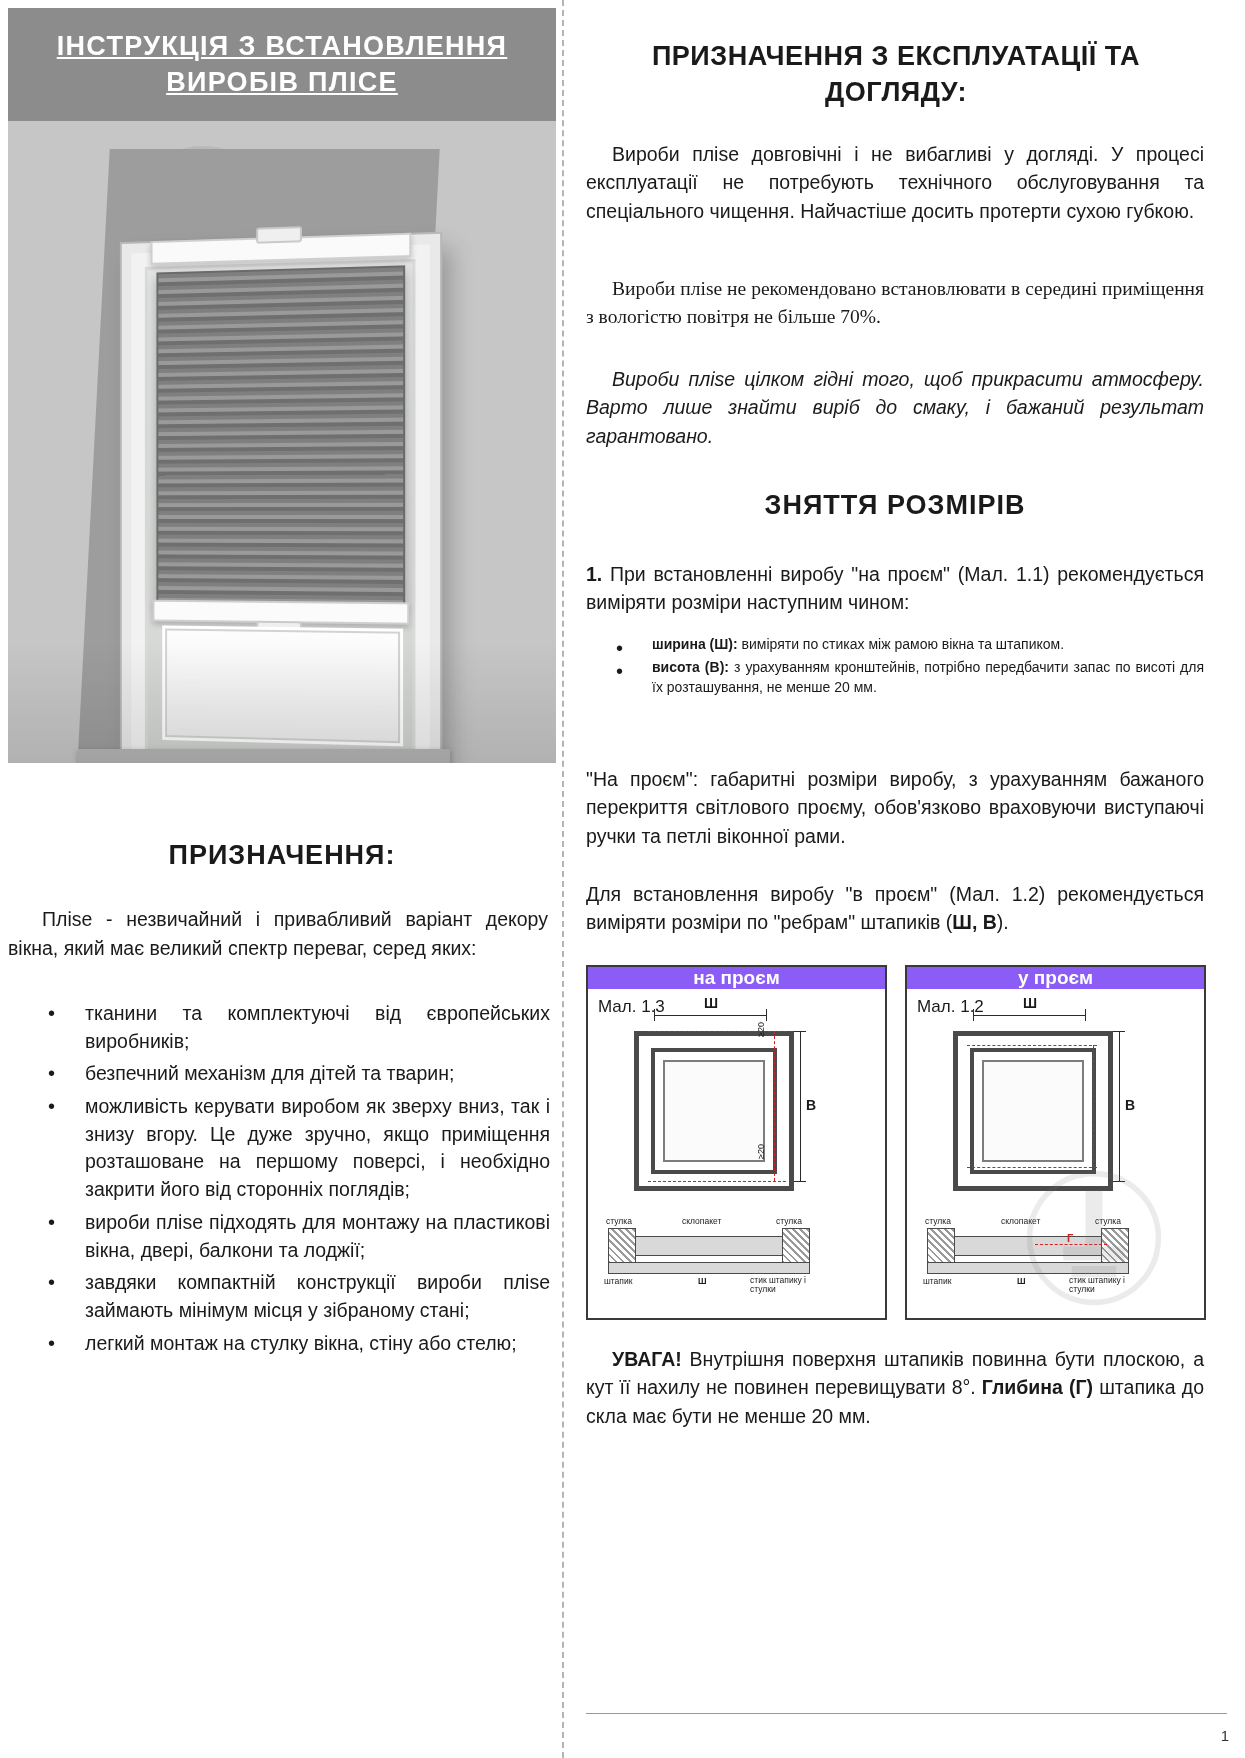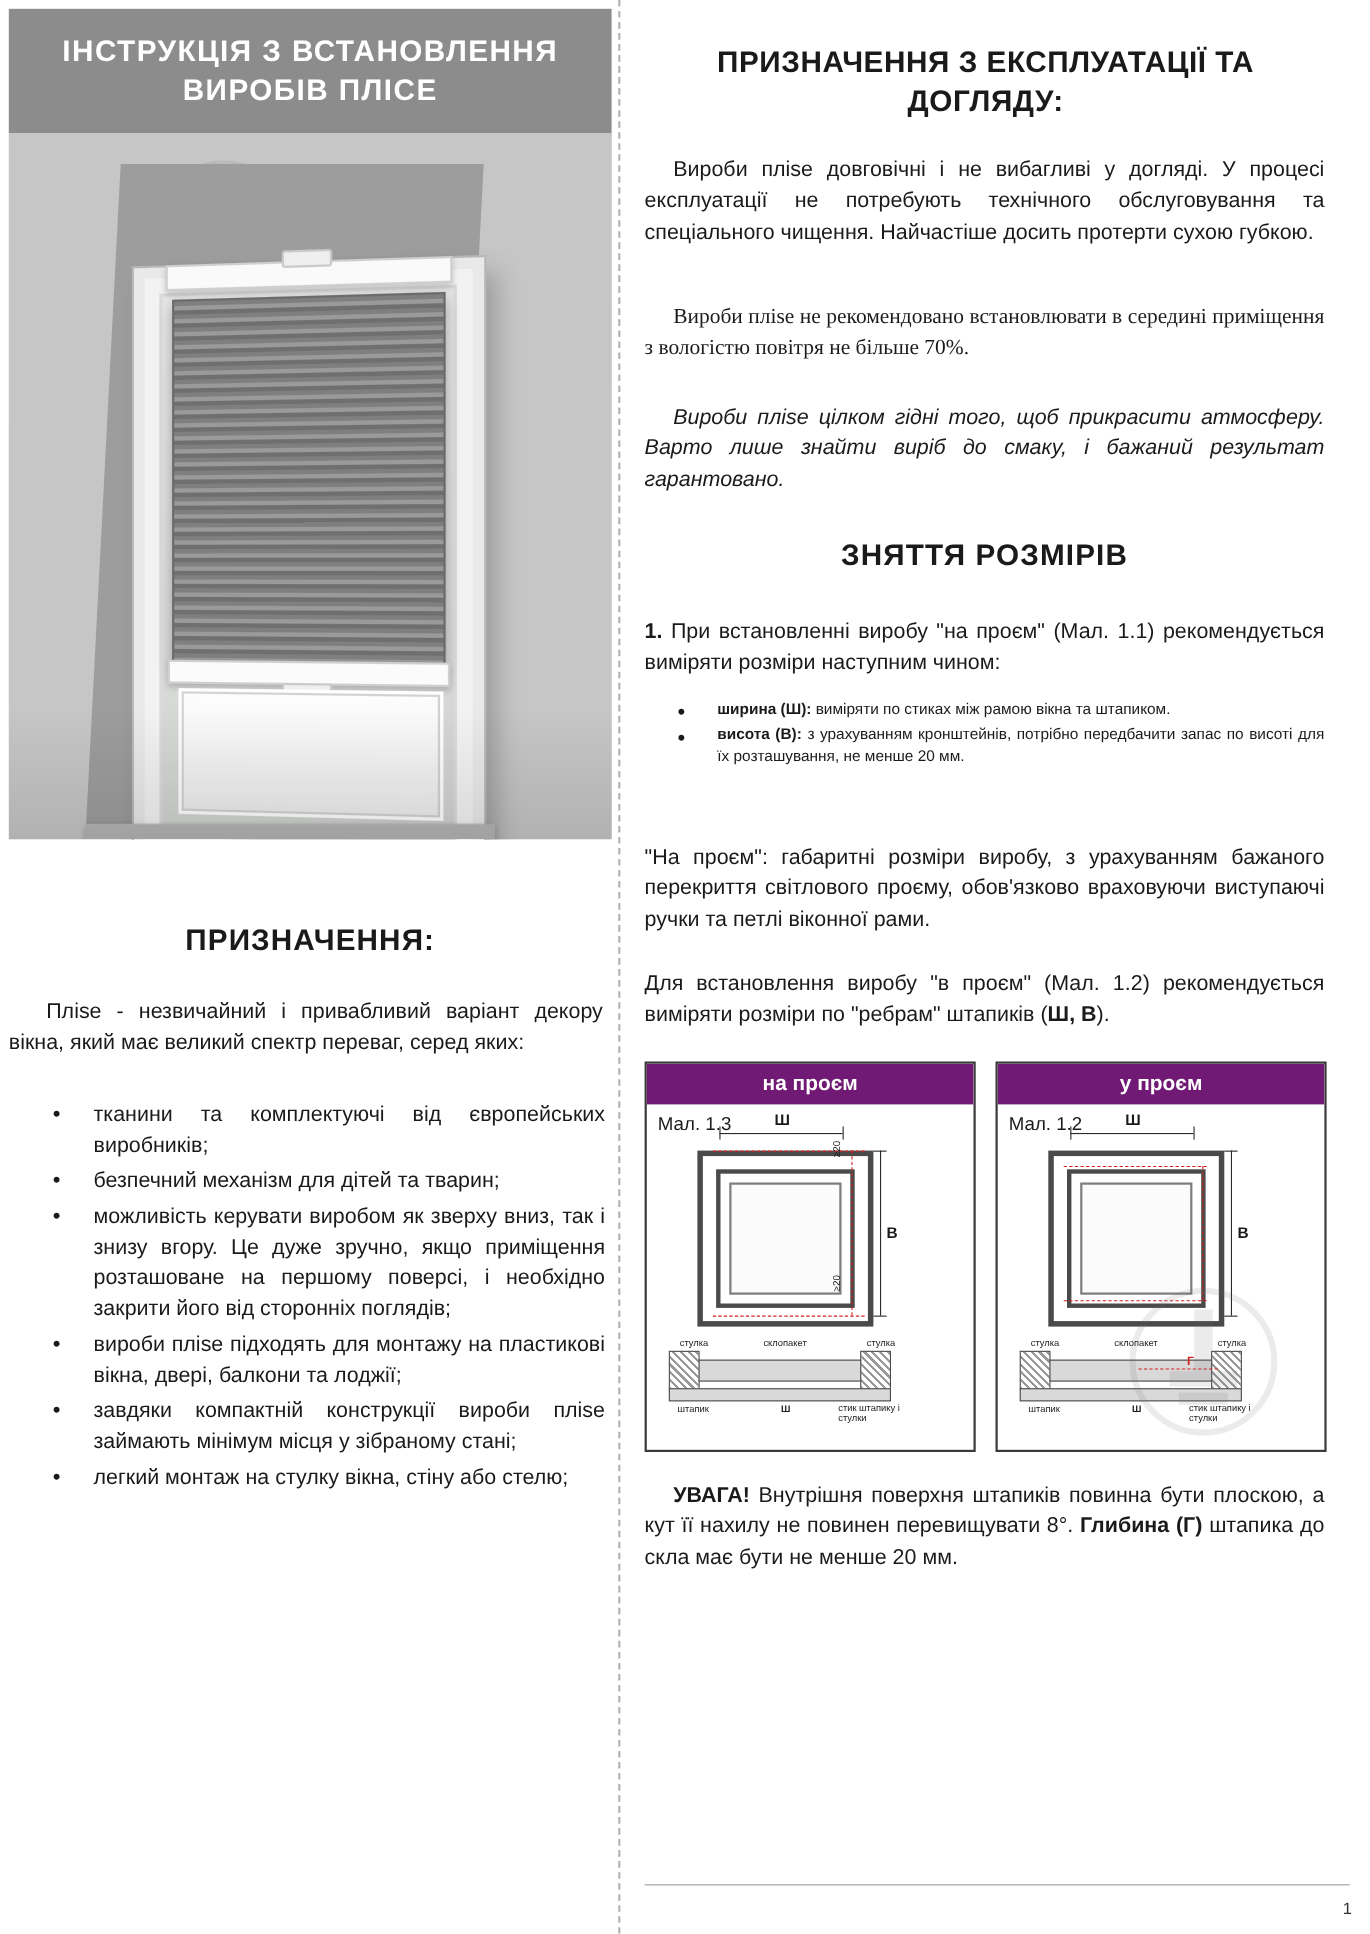--- a/index.html
+++ b/index.html
@@ -35,20 +35,21 @@
     left: 8px;
     top: 8px;
     width: 548px;
     height: 113px;
     background: #8c8c8c;
     color: #ffffff;
     display: flex;
     align-items: center;
     justify-content: center;
     text-align: center;
+    text-decoration: underline;
   }
   .left-header-text {
     font-size: 27px;
     font-weight: bold;
     letter-spacing: 1.3px;
     line-height: 1.33;
     text-transform: uppercase;
   }
 
   
@@ -325,22 +326,22 @@
   .dbox {
     flex: 1;
     border: 2px solid #3a3a3a;
     display: flex;
     flex-direction: column;
     background: #ffffff;
     position: relative;
     overflow: hidden;
   }
   .dbox-head {
-    height: 37px;
-    background: #701a75;
+    height: 22px;
+    background: #8b5cf6;
     color: #ffffff;
     display: flex;
     align-items: center;
     justify-content: center;
     font-size: 19px;
     font-weight: bold;
   }
   .dbox-body {
     flex: 1;
     position: relative;
@@ -417,21 +418,20 @@
   .sec-hatch {
     position: absolute;
     border: 1.5px solid #4a4a4a;
     background: repeating-linear-gradient(45deg, #9a9a9a 0 2px, #ffffff 2px 5px);
   }
   .sec-text {
     position: absolute;
     font-size: 8.5px;
     color: #1a1a1a;
     white-space: nowrap;
-    margin-left: 12px;
   }
   .wm-right {
     position: absolute;
     right: 40px;
     bottom: 10px;
     width: 140px;
     height: 140px;
     opacity: 0.13;
     pointer-events: none;
   }

